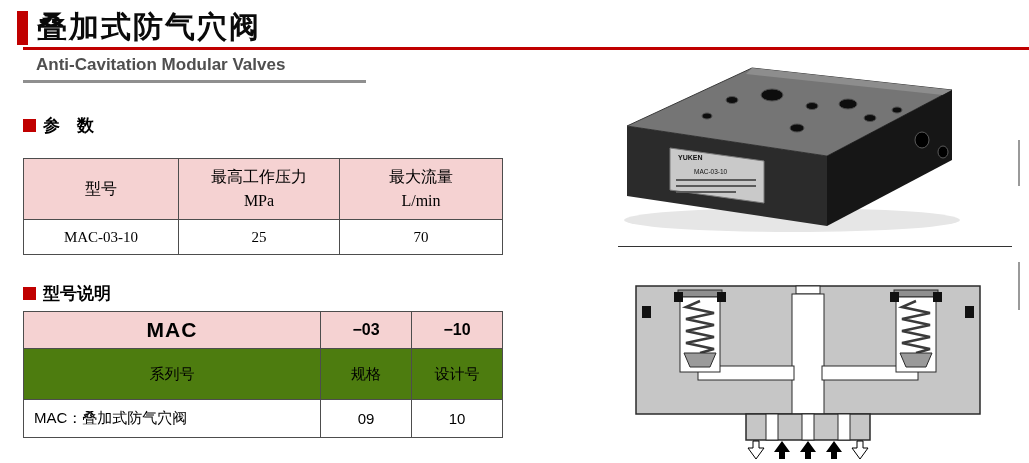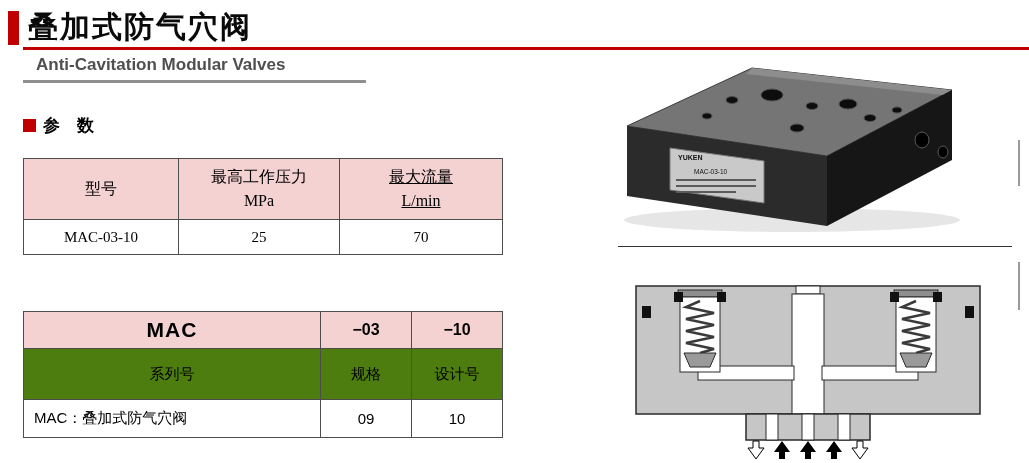--- a/index.html
+++ b/index.html
@@ -1,40 +1,40 @@
 <!DOCTYPE html>
 <html><head>
 <meta charset="utf-8">
 <style>
   html,body{margin:0;padding:0;background:#fff;}
   .page{position:relative;width:1029px;height:463px;background:#ffffff;overflow:hidden;
         font-family:"Liberation Sans","DejaVu Sans",sans-serif;color:#111;}
 
   
-  .title-row{position:absolute;left:8px;top:7px;display:flex;align-items:center;gap:9px;}
+  .title-row{position:absolute;left:17px;top:7px;display:flex;align-items:center;gap:9px;}
   .title-accent{width:11px;height:34px;background:#c00000;}
   .title{margin:0;font-size:30px;font-weight:bold;letter-spacing:2px;color:#0a0a0a;}
   .red-rule{position:absolute;left:23px;top:47px;right:0;height:3px;background:#c00000;}
   .subtitle{margin:0;position:absolute;left:36px;top:55px;font-size:17px;font-weight:bold;color:#4f4f4f;}
   .gray-rule{position:absolute;left:23px;top:80px;width:343px;height:3px;background:#8f8f8f;}
 
   
   .sec{position:absolute;display:flex;align-items:center;gap:7px;font-size:17px;font-weight:bold;color:#000;}
   .sec .bullet{width:13px;height:13px;background:#c00000;display:inline-block;}
   .sec-params{left:23px;top:114px;}
   .sec-model{left:23px;top:282px;}
 
   
   table.t{position:absolute;border-collapse:collapse;table-layout:fixed;
           font-family:"Liberation Serif","DejaVu Serif",serif;color:#000;}
   table.t th,table.t td{border:1px solid #4d4d4d;text-align:center;vertical-align:middle;font-weight:normal;}
 
   .t1{left:23px;top:130px;margin-top:28px;}
   .t1 th{background:#f5d2d2;height:58px;font-size:16px;}
-  .t1 .c1{width:152px;}.t1 .c2{width:158px;}.t1 .c3{width:160px;text-decoration:underline;}
+  .t1 .c1{width:152px;}.t1 .c2{width:158px;}.t1 .c3{width:160px;}
   .t1 td{height:32px;font-size:15px;background:#fff;}
   .stack span{display:block;line-height:1.5;}
 
   .t2{left:23px;top:311px;}
   .t2 .w1{width:294px;}.t2 .w2{width:88px;}.t2 .w3{width:88px;}
   .t2 .r1 th{background:#f5d2d2;height:34px;font-family:"Liberation Sans","DejaVu Sans",sans-serif;font-weight:bold;font-size:16px;}
   .t2 .r1 .series{font-size:21px;letter-spacing:1px;}
   .t2 .r2 td{background:#4d7c0f;height:48px;font-size:15px;}
   .t2 .r3 td{background:#fff;height:35px;font-family:"Liberation Sans","DejaVu Sans",sans-serif;font-weight:normal;font-size:15px;}
   .t2 .r3 .left{text-align:left;padding-left:10px;}
@@ -79,20 +79,24 @@
       </th>
     </tr>
     <tr>
       <td>MAC-03-10</td>
       <td>25</td>
       <td>70</td>
     </tr>
   </tbody>
     </table>
 
+  <div class="sec sec-model">
+    <span class="bullet"></span>
+    <span>型号说明</span>
+  </div>
 
   <table class="t t2">
     <tbody>
         <tr class="r1">
       <th class="w1 series">MAC</th>
       <th class="w2">−03</th>
       <th class="w3">−10</th>
     </tr>
     <tr class="r2">
       <td>系列号</td>

